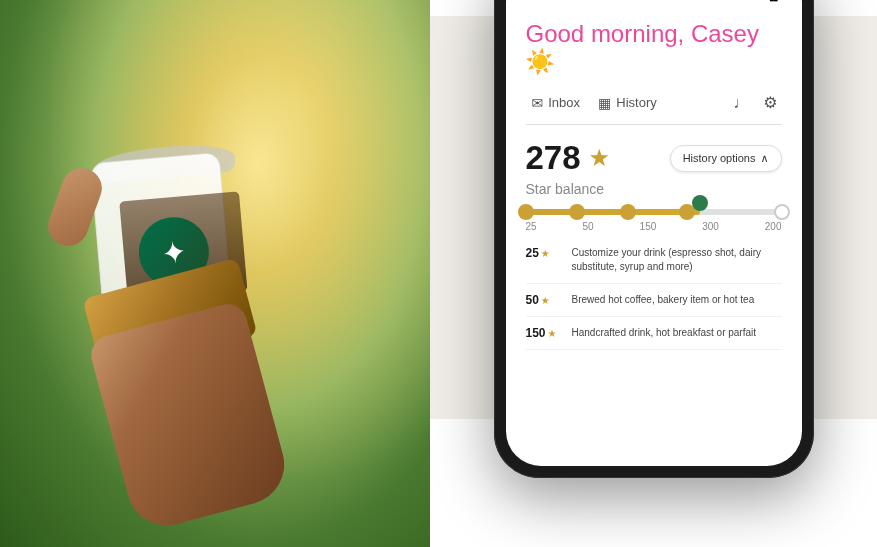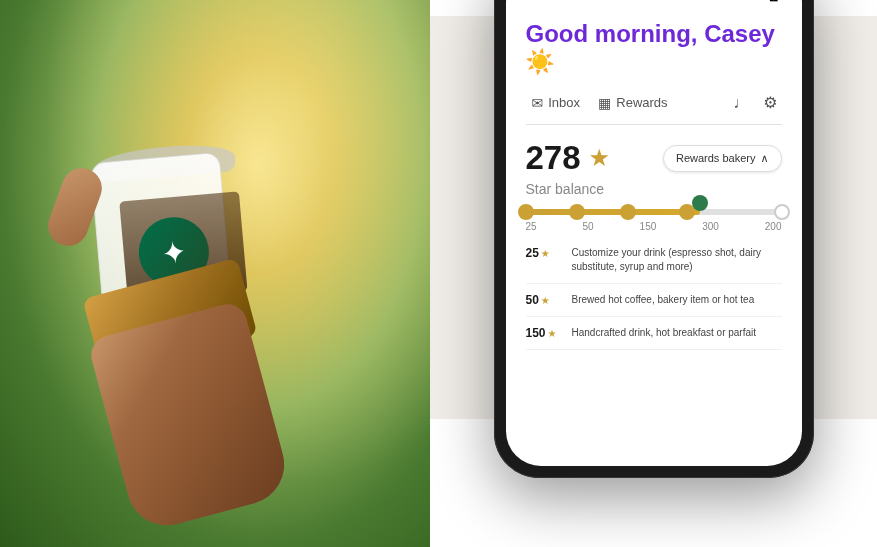--- a/index.html
+++ b/index.html
@@ -207,22 +207,22 @@
       font-size: 11px;
       color: #000;
     }
     .screen-content {
       flex: 1;
       overflow: hidden;
       padding: 10px 20px 15px;
     }
     .greeting {
       font-size: 24px;
-      font-weight: 700;
-      color: #6d28d9;
+      font-weight: 400;
+      color: #ec4899;
       margin-bottom: 12px;
       line-height: 1.2;
     }
     .nav-row {
       display: flex;
       align-items: center;
       gap: 6px;
       margin-bottom: 14px;
       border-bottom: 1px solid #e0e0e0;
       padding-bottom: 8px;
@@ -418,34 +418,34 @@
 
         <div class="greeting">Good morning, Casey ☀️</div>
 
         <div class="nav-row">
           <div class="nav-item">
             <span class="nav-icon">✉</span>
             <span>Inbox</span>
           </div>
           <div class="nav-item">
             <span class="nav-icon">▦</span>
-            <span>Rewards</span>
+            <span>History</span>
           </div>
           <div class="nav-spacer"></div>
           <div class="nav-action">♩</div>
           <div class="nav-action">⚙</div>
         </div>
 
         <div class="stars-row">
           <div class="stars-count">
             <span class="stars-number">278</span>
             <span class="star-icon">★</span>
           </div>
           <button class="rewards-options-btn">
-            <span>Rewards bakery</span>
+            <span>History options</span>
             <span class="chevron-icon">∧</span>
           </button>
         </div>
         <div class="star-balance-label">Star balance</div>
 
         <div class="progress-section">
           <div class="progress-track">
             <div class="progress-fill"></div>
             <div class="progress-marker marker-25"></div>
             <div class="progress-marker marker-50"></div>

